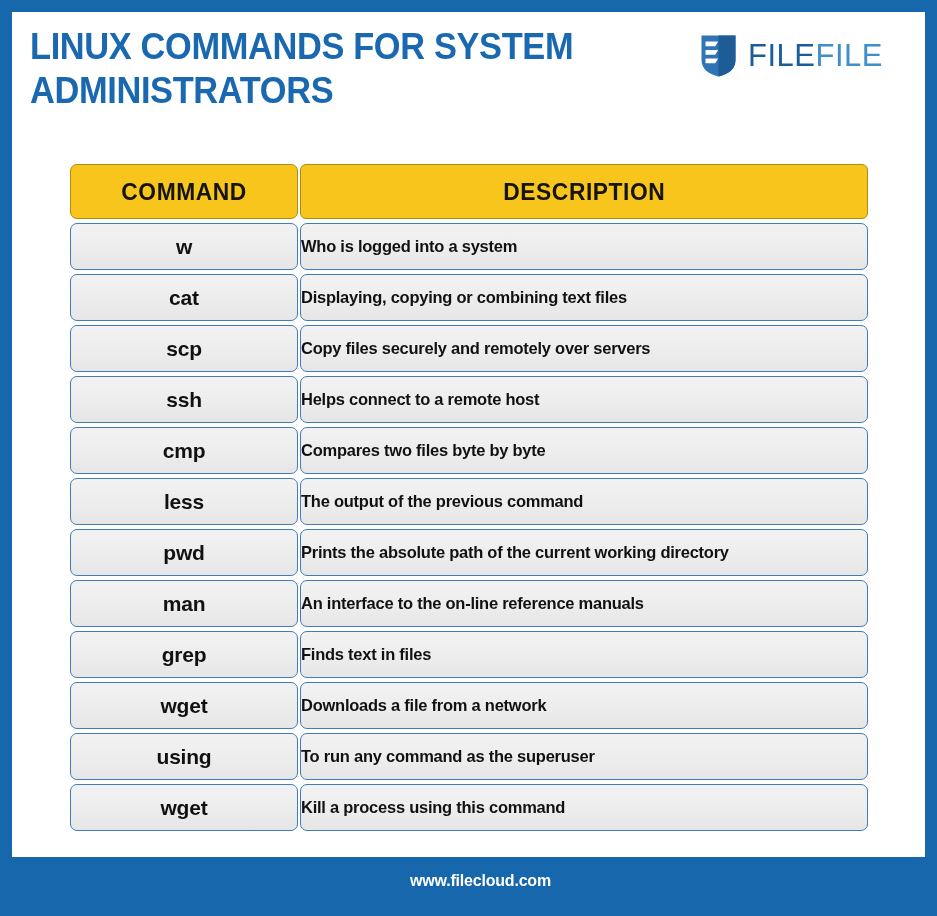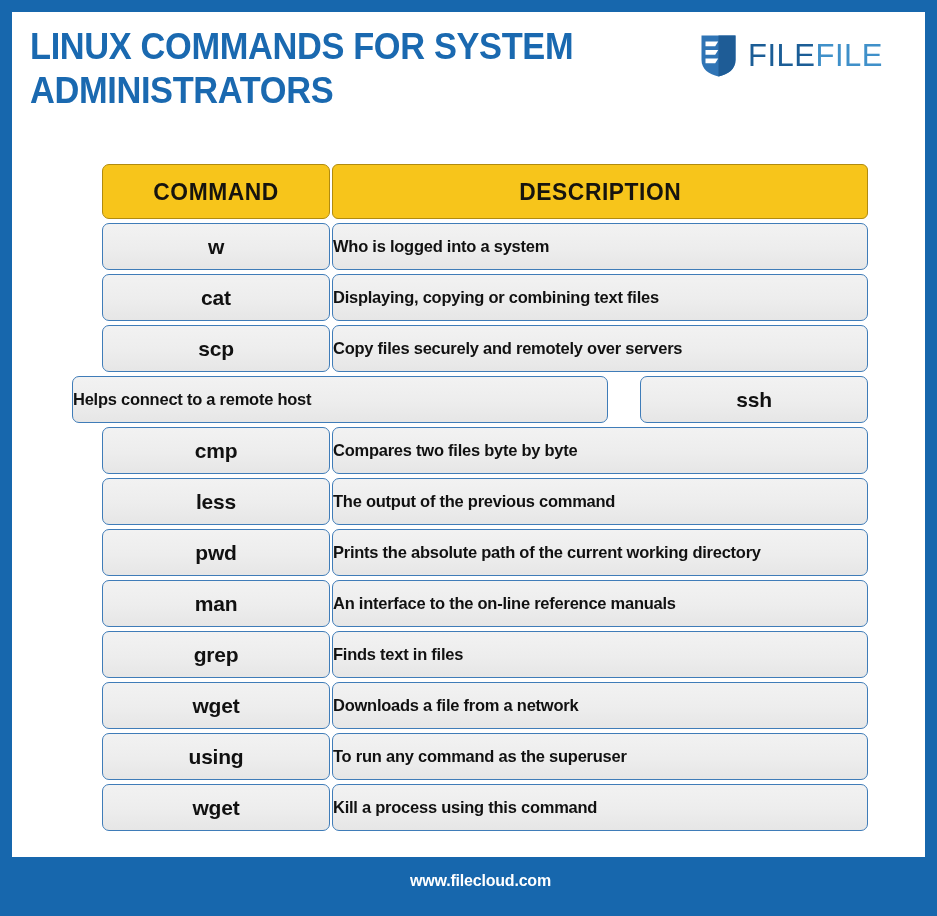--- a/index.html
+++ b/index.html
@@ -97,21 +97,20 @@
     display: flex;
     width: 798px;
     margin-bottom: 4px;
   }
 
   .cell {
     border: 1.3px solid #3f7cb8;
     border-radius: 7px;
     display: flex;
     align-items: center;
-    margin-left: 32px;
   }
 
   .c-cmd {
     width: 228px;
     flex: 0 0 228px;
     justify-content: center;
   }
 
   .c-desc {
     flex: 1 1 auto;
@@ -225,25 +224,25 @@
           </div>
           <div class="trow brow">
             <div class="cell c-cmd">
               <span class="cmd-text">scp</span>
             </div>
             <div class="cell c-desc">
               <span class="desc-text">Copy files securely and remotely over servers</span>
             </div>
           </div>
           <div class="trow brow">
+            <div class="cell c-cmd">
+              <span class="cmd-text">ssh</span>
+            </div>
             <div class="cell c-desc">
               <span class="desc-text">Helps connect to a remote host</span>
-            </div>
-            <div class="cell c-cmd">
-              <span class="cmd-text">ssh</span>
             </div>
           </div>
           <div class="trow brow">
             <div class="cell c-cmd">
               <span class="cmd-text">cmp</span>
             </div>
             <div class="cell c-desc">
               <span class="desc-text">Compares two files byte by byte</span>
             </div>
           </div>

